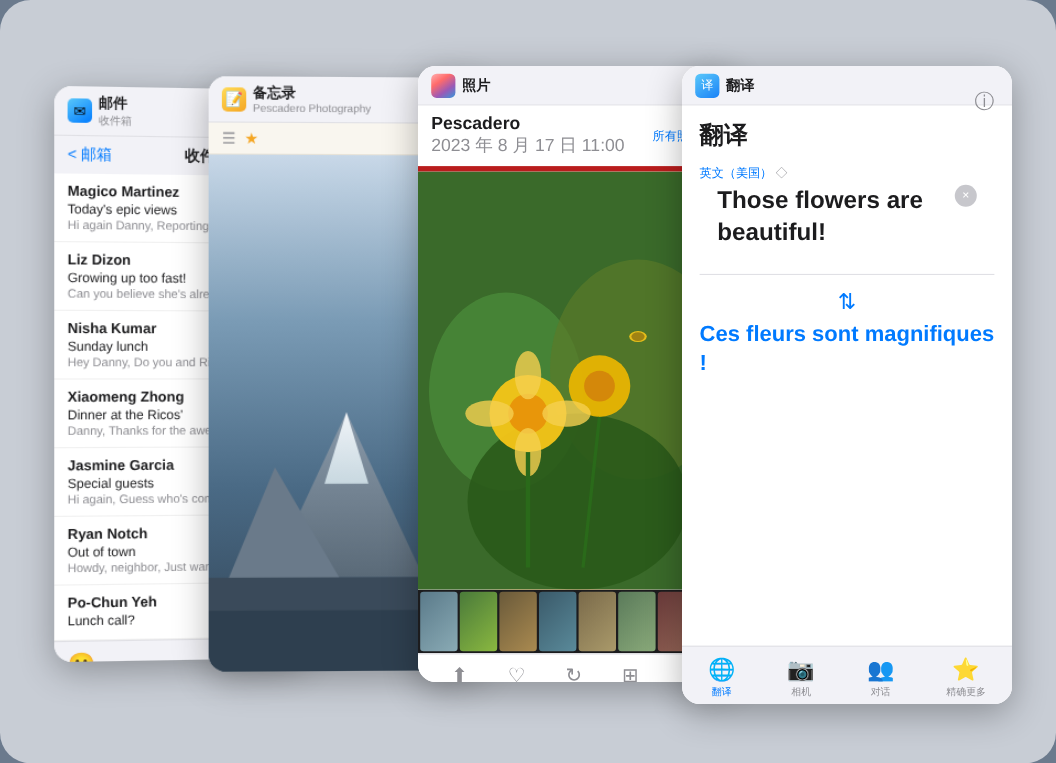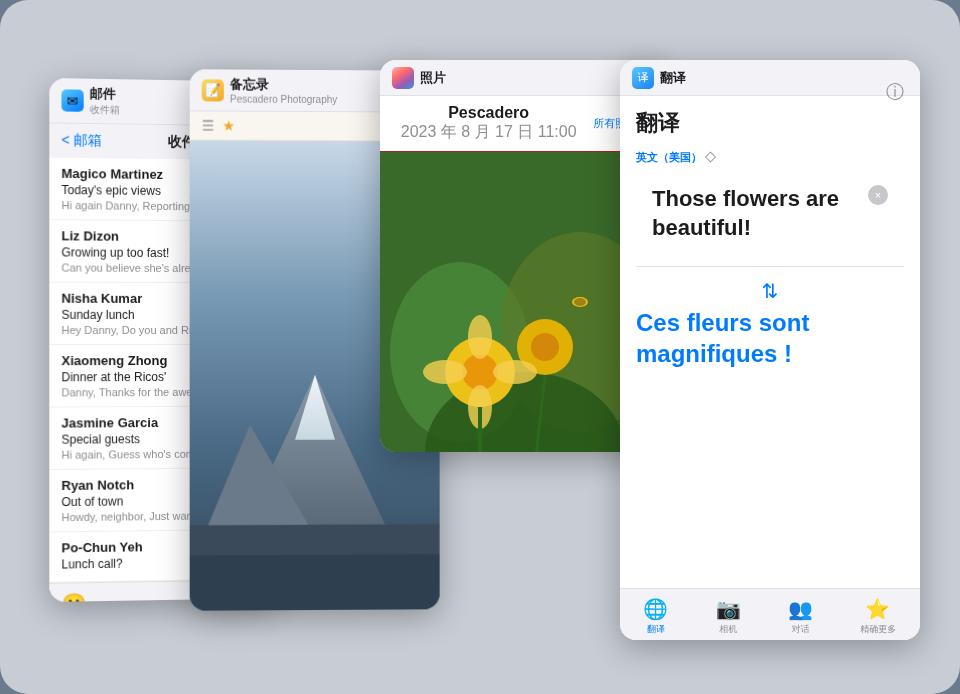--- a/index.html
+++ b/index.html
@@ -193,30 +193,29 @@
       left: 0;
       width: 100%;
       height: 70%;
     }
 
     
     .photos-window {
       left: 380px;
       top: 60px;
       width: 290px;
-      height: 392px;
+      height: 560px;
       z-index: 3;
-      text-align: center;
     }
     .photos-header {
       display: flex;
       align-items: center;
       padding: 8px 12px;
       background: #fff;
-      border-bottom: 1px solid #b91c1c;
+      border-bottom: 5px solid #b91c1c;
     }
     .photos-title {
       font-size: 16px;
       font-weight: 700;
       color: #1c1c1e;
       flex: 1;
     }
     .photos-date {
       font-size: 16px;
       color: #8e8e93;
@@ -303,22 +302,21 @@
     }
     .translate-more {
       float: right;
       font-size: 18px;
       color: #8e8e93;
       margin-top: -28px;
     }
     .translate-source-lang {
       font-size: 11px;
       color: #8e8e93;
-      margin-bottom: 20px;
-      font-weight: bold;
+      margin-bottom: 3px;
     }
     .translate-source-lang span {
       color: #007aff;
     }
     .translate-input-area {
       position: relative;
       margin: 0 16px 8px;
     }
     .translate-source-text {
       font-size: 22px;
@@ -357,21 +355,21 @@
       margin: 0 16px 4px;
     }
     .translate-target-lang span {
       color: #007aff;
     }
     .translate-output {
       margin: 0 16px;
       flex: 1;
     }
     .translate-output-text {
-      font-size: 24px;
+      font-size: 20px;
       font-weight: 600;
       color: #007aff;
       line-height: 1.3;
     }
     .translate-bottom-nav {
       display: flex;
       justify-content: space-around;
       align-items: center;
       padding: 8px 0 4px;
       border-top: 1px solid #e0e0e5;

